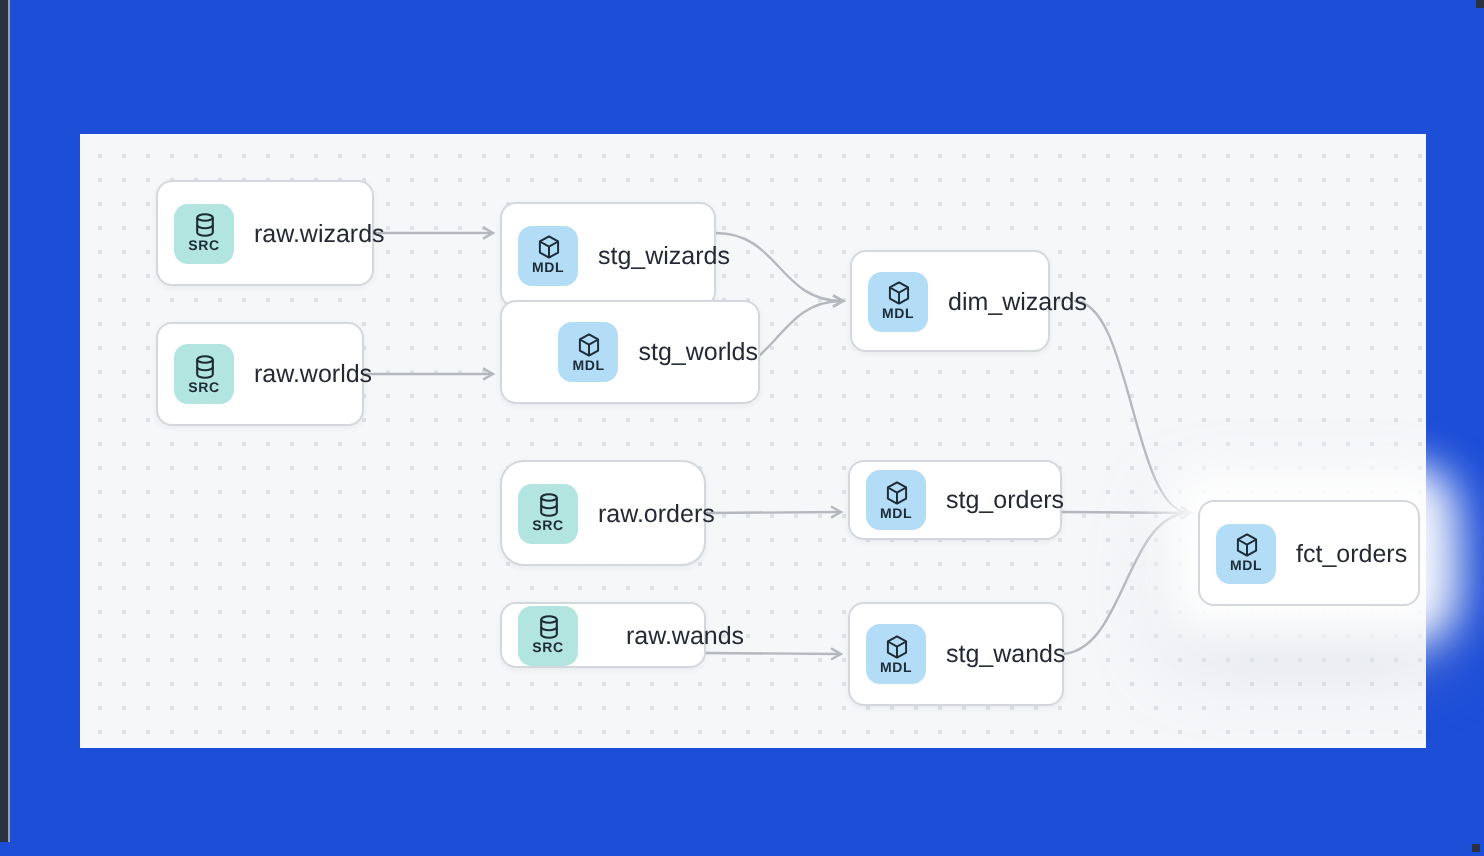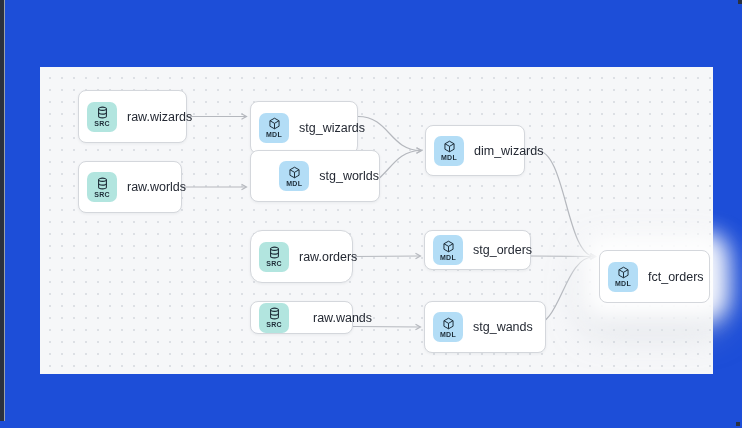--- a/index.html
+++ b/index.html
@@ -214,21 +214,21 @@
       <svg class="icon" viewBox="0 0 16 16" width="13" height="13">
         <g fill="none" stroke="#1c2b36" stroke-width="1.2" stroke-linejoin="round">
           <path d="M8 1.5 L13.6 4.6 V11.4 L8 14.5 L2.4 11.4 V4.6 Z"></path>
           <path d="M2.4 4.6 L8 7.8 L13.6 4.6 M8 7.8 V14.5"></path>
         </g>
       </svg>
       <span class="badge-label">MDL</span>
     </span>
     <span class="node-label">stg_orders</span>
   </div>
-      <div class="node" style="left: 424px; top: 301px; width: 122px; height: 52px;">
+      <div class="node" style="left: 424px; top: 301px; width: 108px; height: 52px;">
     <span class="badge" style="background: rgb(179, 221, 246);">
 
       <svg class="icon" viewBox="0 0 16 16" width="13" height="13">
         <g fill="none" stroke="#1c2b36" stroke-width="1.2" stroke-linejoin="round">
           <path d="M8 1.5 L13.6 4.6 V11.4 L8 14.5 L2.4 11.4 V4.6 Z"></path>
           <path d="M2.4 4.6 L8 7.8 L13.6 4.6 M8 7.8 V14.5"></path>
         </g>
       </svg>
       <span class="badge-label">MDL</span>
     </span>

